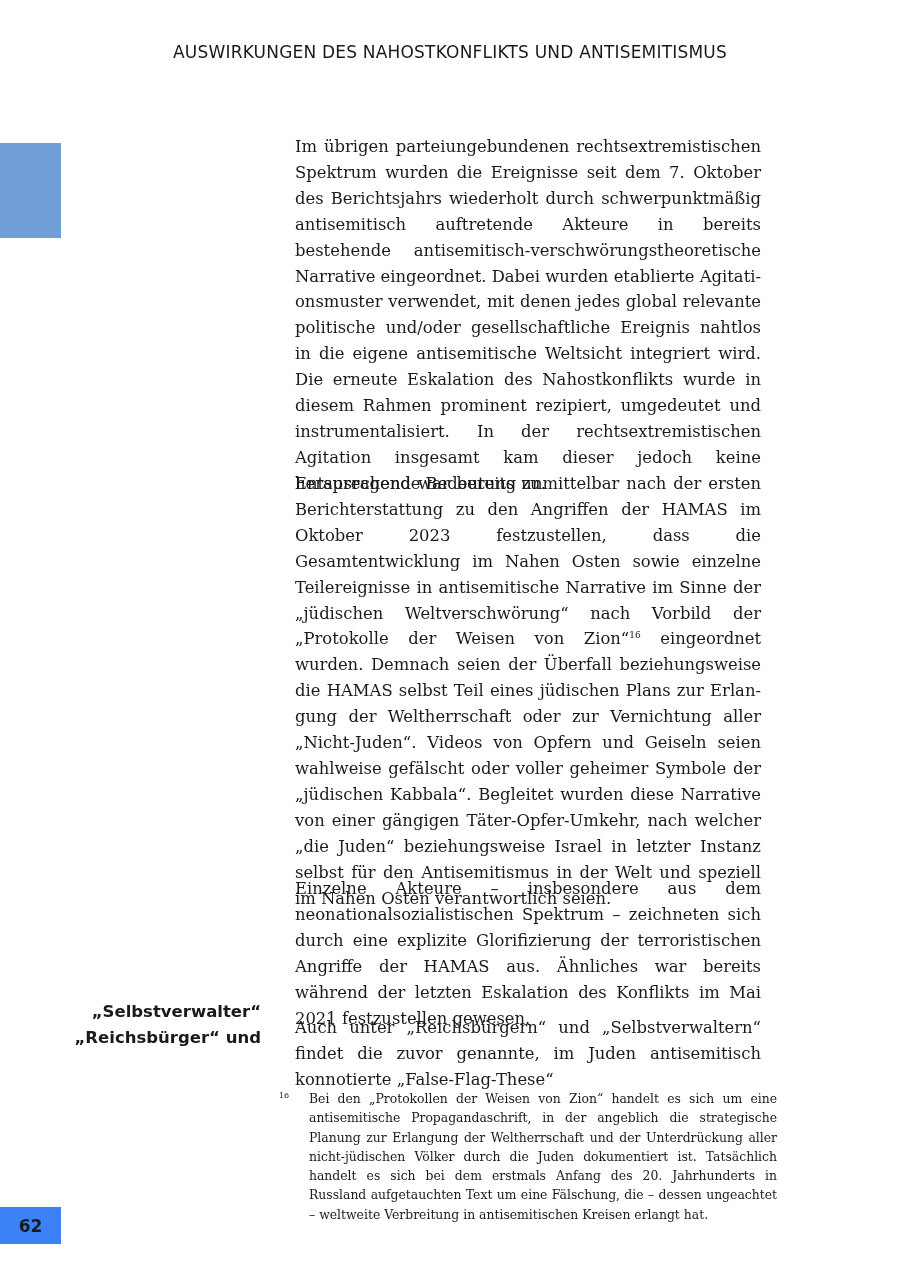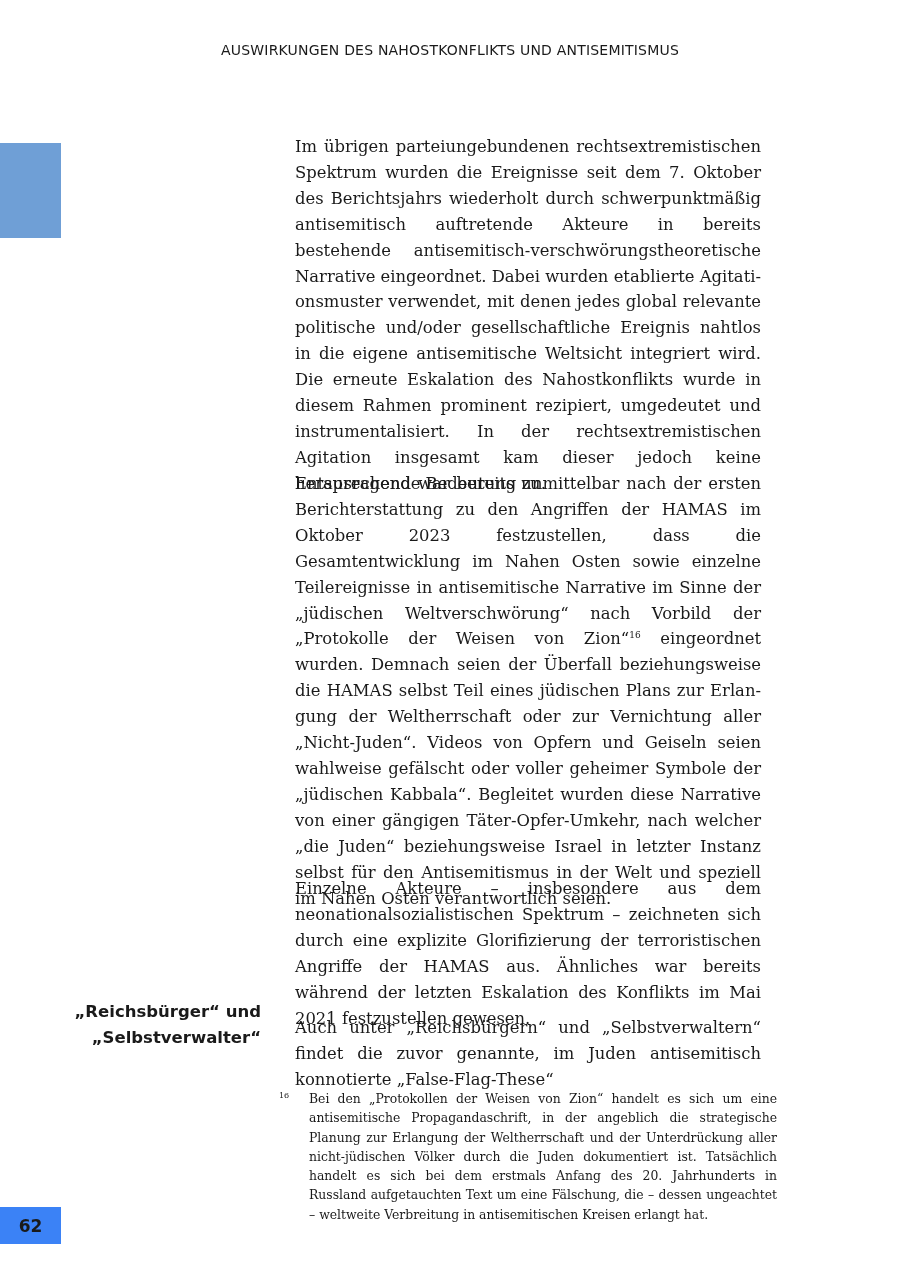--- a/index.html
+++ b/index.html
@@ -3,21 +3,21 @@
 <meta charset="utf-8">
 <style>
   html, body { margin: 0; padding: 0; }
   body {
     width: 900px; height: 1276px; position: relative; overflow: hidden;
     background: #ffffff; color: #1a1a1a;
   }
   .running-head {
     position: absolute; top: 42px; left: 0; width: 900px;
     text-align: center; font-family: "DejaVu Sans", sans-serif;
-    font-size: 14px; letter-spacing: 0.2px; color: #1a1a1a;
+    font-size: 17px; letter-spacing: 0.2px; color: #1a1a1a;
   }
   .side-tab {
     position: absolute; left: 0; top: 143px; width: 61px; height: 95px;
     background: #6f9fd6;
   }
   .body-col {
     position: absolute; left: 279px; width: 498px;
     font-family: "DejaVu Serif", serif; font-size: 16.4px; line-height: 25.9px;
     text-align: justify; hyphens: manual; color: #1a1a1a;
   }
@@ -58,22 +58,22 @@
 
 <div class="body-col p2">
   <p><span>Entsprechend war bereits unmittelbar nach der ersten Berichter­stattung zu den Angriffen der HAMAS im Oktober 2023 festzustel­len, dass die Gesamtentwicklung im Nahen Osten sowie einzelne Teilereignisse in antisemitische Narrative im Sinne der „jüdischen Weltverschwörung“ nach Vorbild der „Protokolle der Weisen von Zion“</span><sup>16</sup><span> eingeordnet wurden. Demnach seien der Überfall bezie­hungsweise die HAMAS selbst Teil eines jüdischen Plans zur Erlan­gung der Weltherrschaft oder zur Vernichtung aller „Nicht-Juden“. Videos von Opfern und Geiseln seien wahlweise gefälscht oder voller geheimer Symbole der „jüdischen Kabbala“. Begleitet wur­den diese Narrative von einer gängigen Täter-Opfer-Umkehr, nach welcher „die Juden“ beziehungsweise Israel in letzter Instanz selbst für den Antisemitismus in der Welt und speziell im Nahen Osten verantwortlich seien.</span></p>
 </div>
 
 <div class="body-col p3">
   <p>Einzelne Akteure – insbesondere aus dem neonationalsozialisti­schen Spektrum – zeichneten sich durch eine explizite Glorifizie­rung der terroristischen Angriffe der HAMAS aus. Ähnliches war bereits während der letzten Eskalation des Konflikts im Mai 2021 festzustellen gewesen.</p>
 </div>
 
 <div class="marginal">
+  <div>„Selbstverwalter“</div>
   <div>„Reichsbürger“ und</div>
-  <div>„Selbstverwalter“</div>
 </div>
 
 <div class="body-col p4">
   <p>Auch unter „Reichsbürgern“ und „Selbstverwaltern“ findet die zu­vor genannte, im Juden antisemitisch konnotierte „False-Flag-These“</p>
 </div>
 
 <div class="footnote">
   <span class="fn-num">16</span>
   <div class="fn-text">Bei den „Protokollen der Weisen von Zion“ handelt es sich um eine antisemiti­sche Propagandaschrift, in der angeblich die strategische Planung zur Erlangung der Weltherrschaft und der Unterdrückung aller nicht-jüdischen Völker durch die Juden dokumentiert ist. Tatsächlich handelt es sich bei dem erstmals Anfang des 20. Jahrhunderts in Russland aufgetauchten Text um eine Fälschung, die – dessen ungeachtet – weltweite Verbreitung in antisemitischen Kreisen erlangt hat.</div>
 </div>

